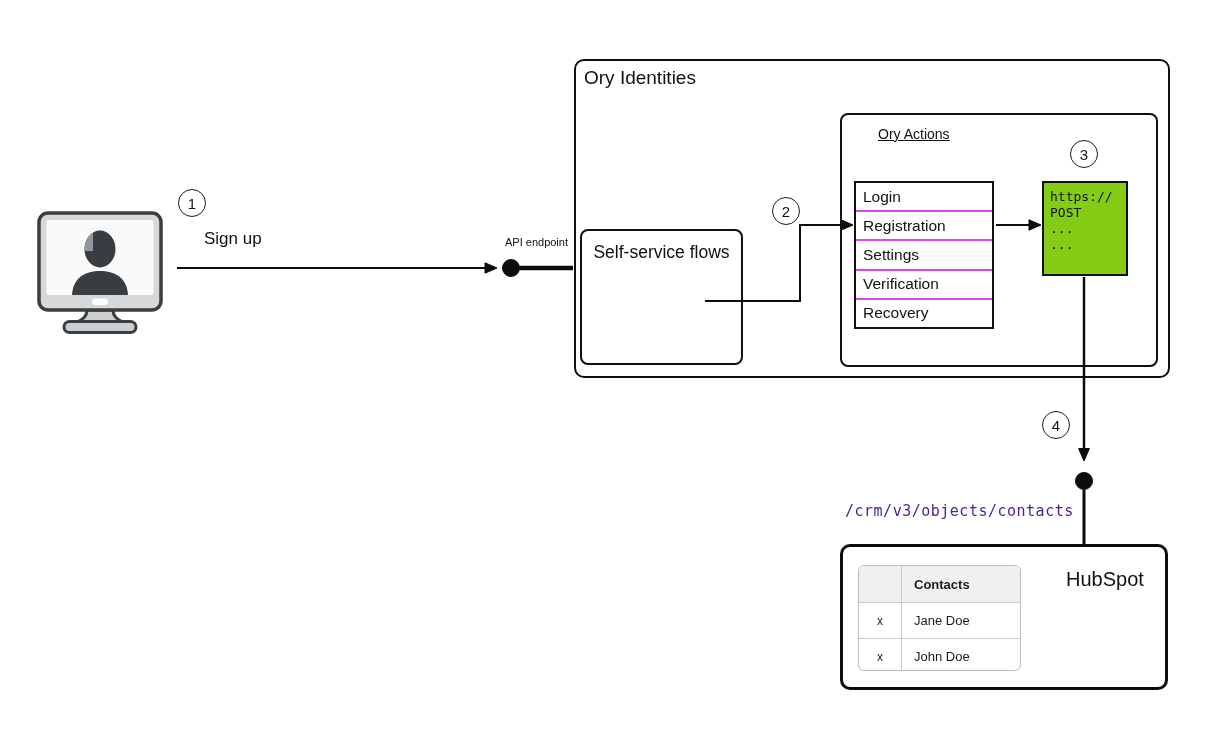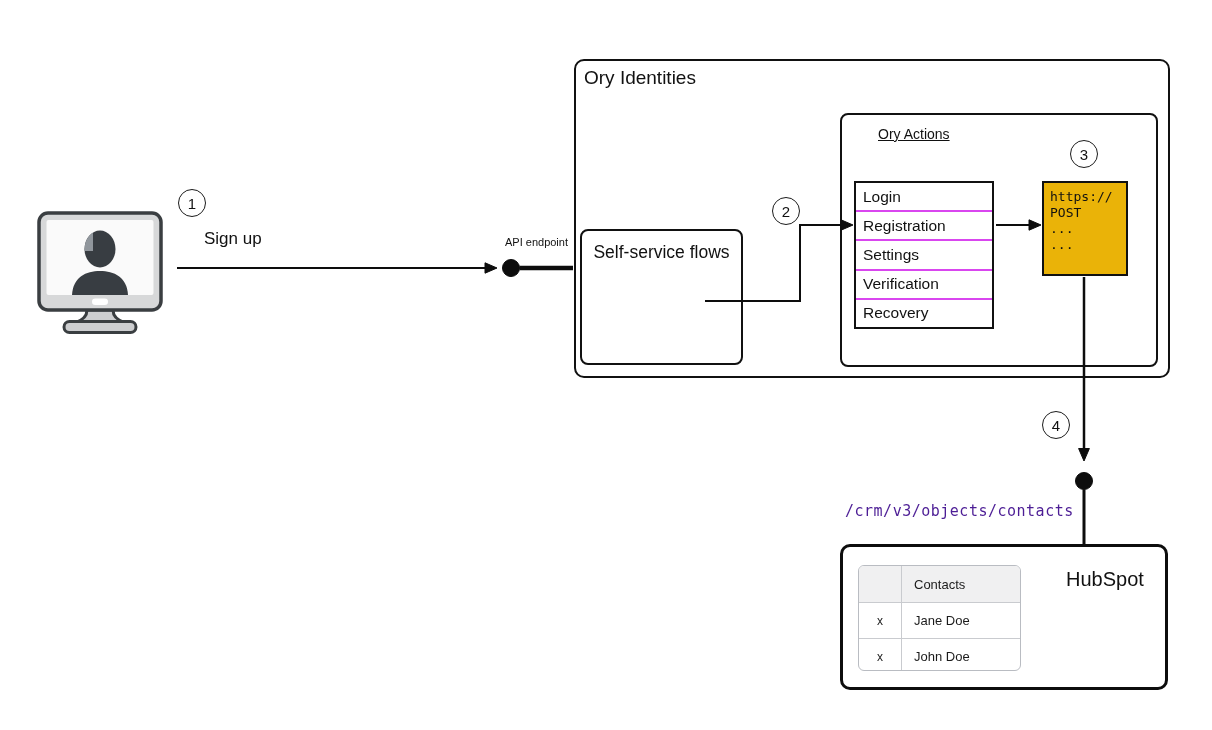--- a/index.html
+++ b/index.html
@@ -69,21 +69,21 @@
     display: flex; flex-direction: column;
   }
   .flow-row {
     flex: 1; display: flex; align-items: center;
     padding-left: 7px; font-size: 15.5px; background: #fff;
   }
   .flow-row + .flow-row { border-top: 2px solid #d946ef; }
 
   .code-box {
     left: 1042px; top: 181px; width: 86px; height: 95px;
-    border: 2.5px solid #111; background: #eab308; z-index: 3;
+    border: 2.5px solid #111; background: #84cc16; z-index: 3;
     padding: 6px 0 12px 6px;
     font-family: "DejaVu Sans Mono", monospace;
     font-size: 13px; line-height: 16px; color: #111;
   }
 
   .hubspot-box {
     left: 840px; top: 544px; width: 328px; height: 146px;
     border: 3px solid #0d0d0d; border-radius: 10px; background: #fff; z-index: 2;
   }
   .hubspot-title { position: absolute; left: 207px; top: 21px; font-size: 20px; font-weight: 500; margin-left: 16px; }
@@ -99,21 +99,21 @@
   .trow + .trow { border-top: 1px solid #c9cbcf; }
   .tc1 {
     width: 43px; border-right: 1px solid #c9cbcf;
     display: flex; align-items: center; justify-content: center;
     font-size: 12px; color: #1b1b1b; box-sizing: border-box;
   }
   .tc2 {
     flex: 1; display: flex; align-items: center;
     padding-left: 12px; font-size: 13px; color: #1b1b1b;
   }
-  .thead .tc2 { font-weight: 400; }
+  .thead .tc2 { font-weight: 700; }
 </style>
 </head>
 <body>
 
 <div class="canvas">
 
   <svg class="abs" style="left:36px; top:209px; z-index:2;" width="130" height="126" viewBox="0 0 130 126">
     <defs>
       <clipPath id="headClip">
           <ellipse cx="64" cy="40" rx="15.5" ry="18.5"></ellipse>

